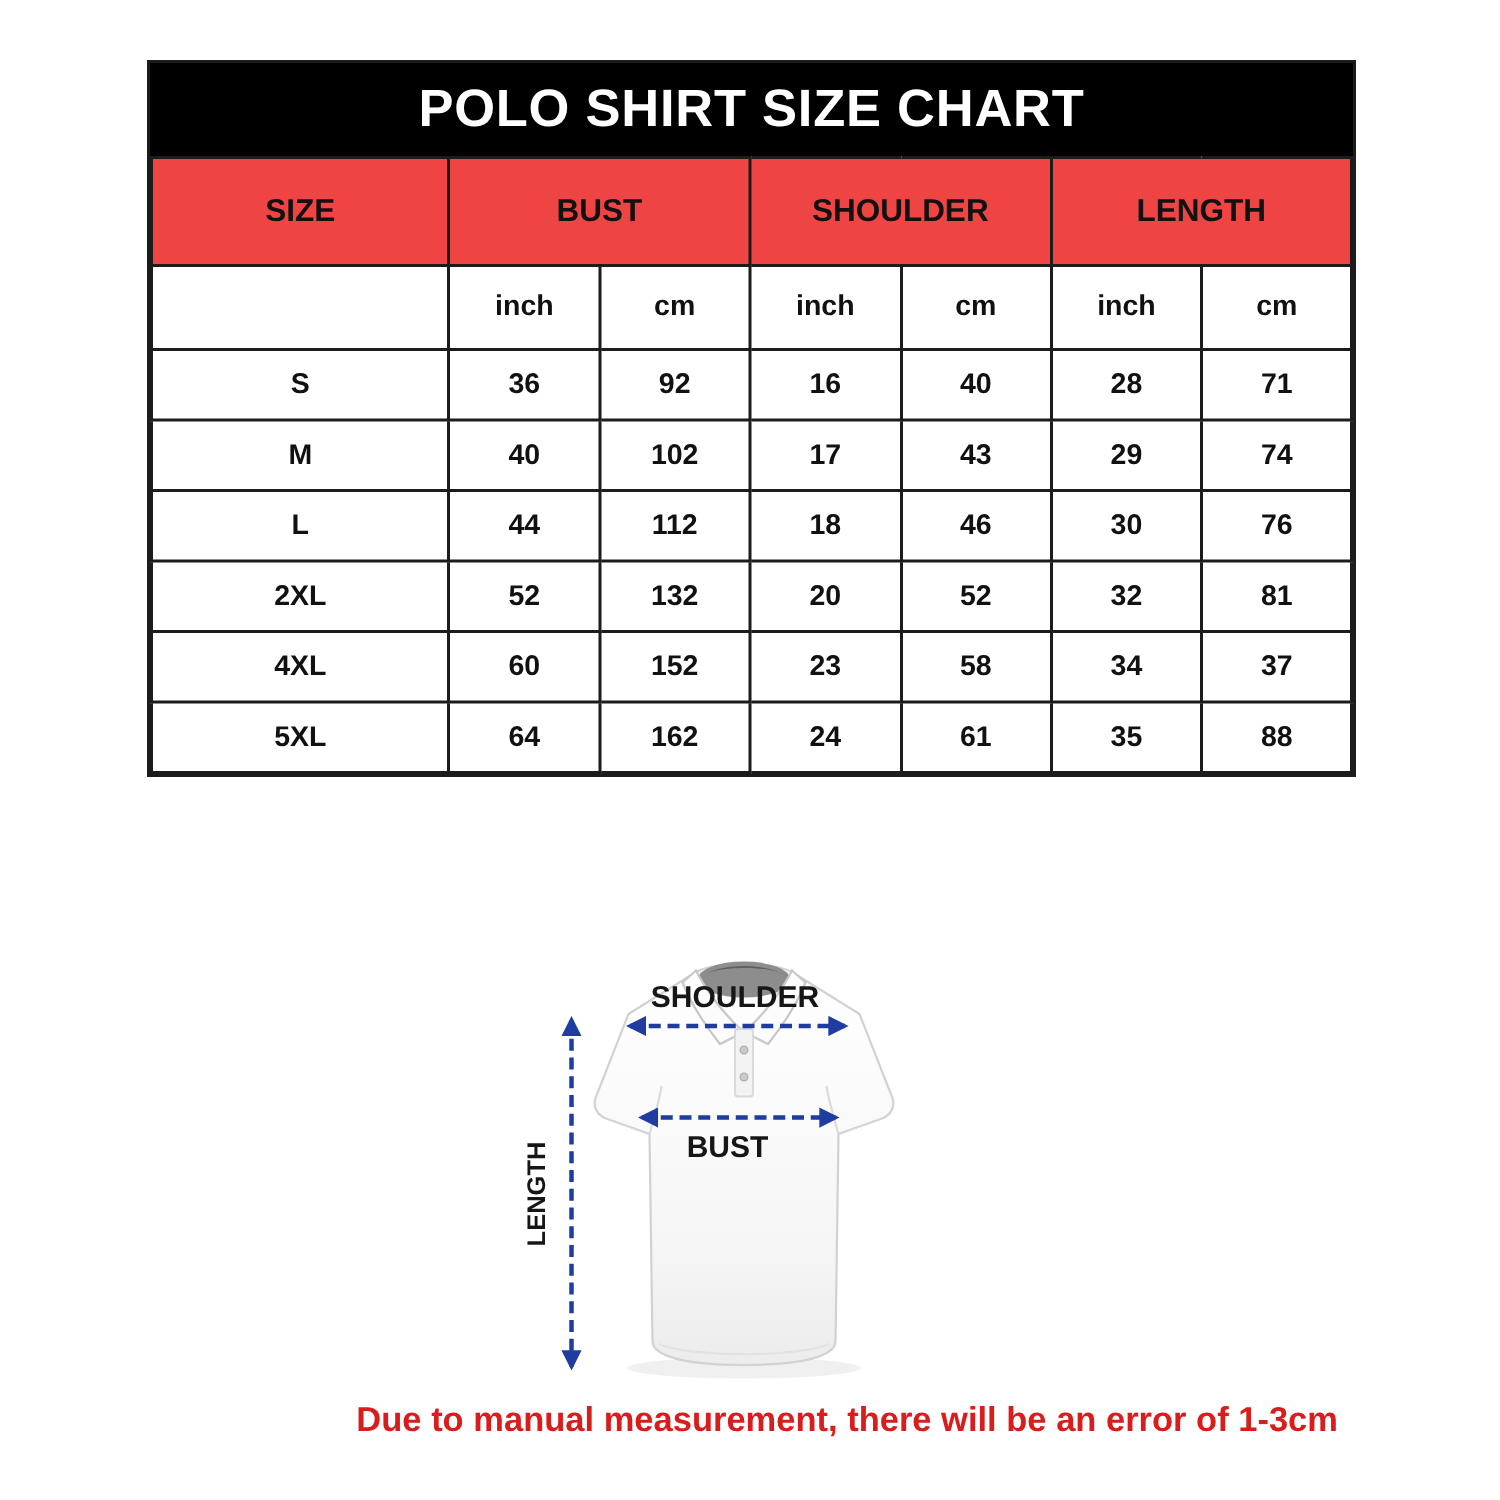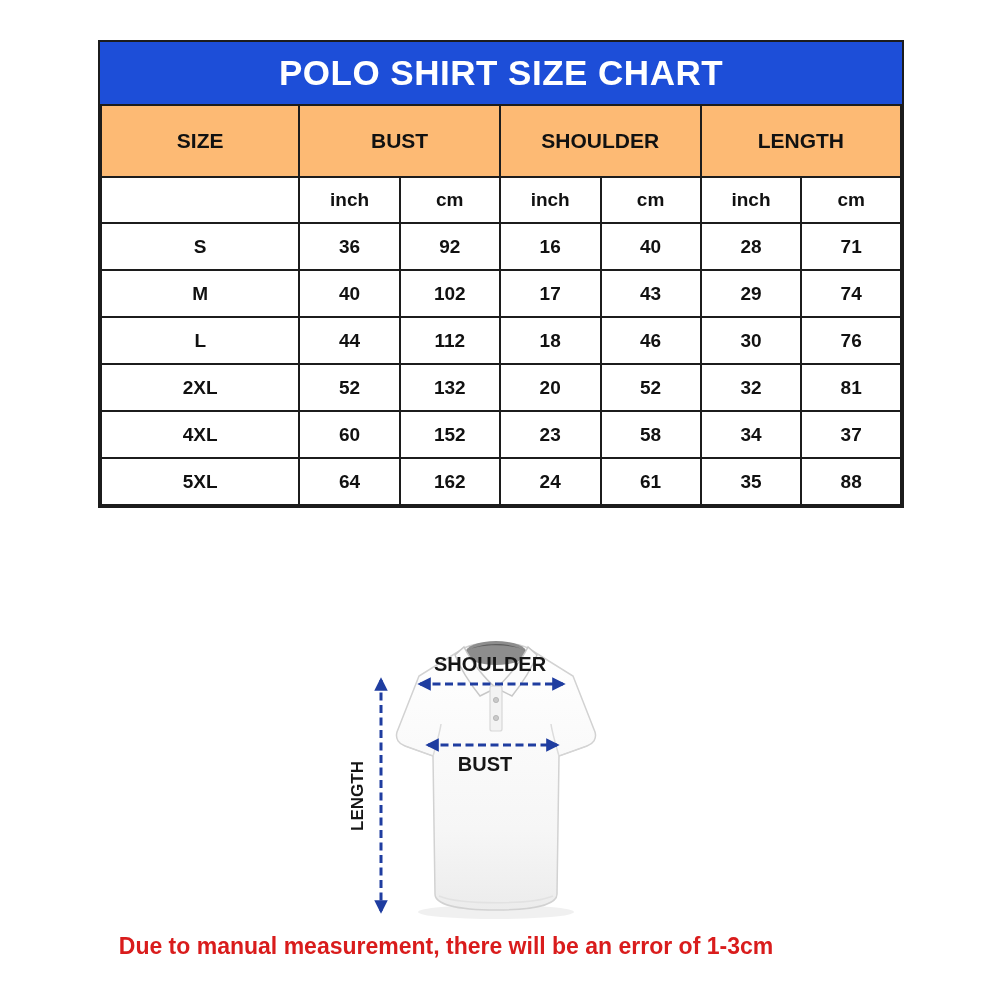--- a/index.html
+++ b/index.html
@@ -10,64 +10,64 @@
     position: relative;
     overflow: hidden;
   }
   .chart-wrap {
     position: absolute;
     left: 98px; top: 40px;
     width: 806px;
     border: 2px solid #1c1c1c;
   }
   .title-bar {
-    background: #1d4ed8;
+    background: #000000;
     color: #ffffff;
     height: 62px;
     display: flex; align-items: center; justify-content: center;
     font-size: 35px; font-weight: bold; letter-spacing: 0.5px;
   }
   table.size-table {
     width: 100%;
     border-collapse: collapse;
     table-layout: fixed;
   }
   table.size-table th, table.size-table td {
     border: 2px solid #1c1c1c;
     text-align: center; vertical-align: middle;
     color: #111111;
   }
   tr.group-row th {
-    background: #fdba74;
+    background: #ef4444;
     height: 72px;
     font-size: 21px; font-weight: bold;
   }
   tr.unit-row td {
-    height: 46px;
+    height: 56px;
     font-size: 19px; font-weight: bold;
   }
   tr.data-row th {
     font-size: 19px; font-weight: bold;
     height: 47px;
   }
   tr.data-row td {
     font-size: 19px; font-weight: bold;
     height: 47px;
   }
   .diagram-wrap {
     position: absolute;
     left: 0; top: 628px;
     width: 1000px; height: 310px;
     display: flex; align-items: flex-start; justify-content: center;
   }
   .note {
     position: absolute;
     left: 0; top: 933px;
     width: 892px;
-    text-align: center;
+    text-align: right;
     color: #d91c1c;
     font-size: 23px; font-weight: bold;
   }
 </style>
 </head>
 <body>
 
 <div class="chart-wrap">
   <div class="title-bar">POLO SHIRT SIZE CHART</div>
   <table class="size-table">

